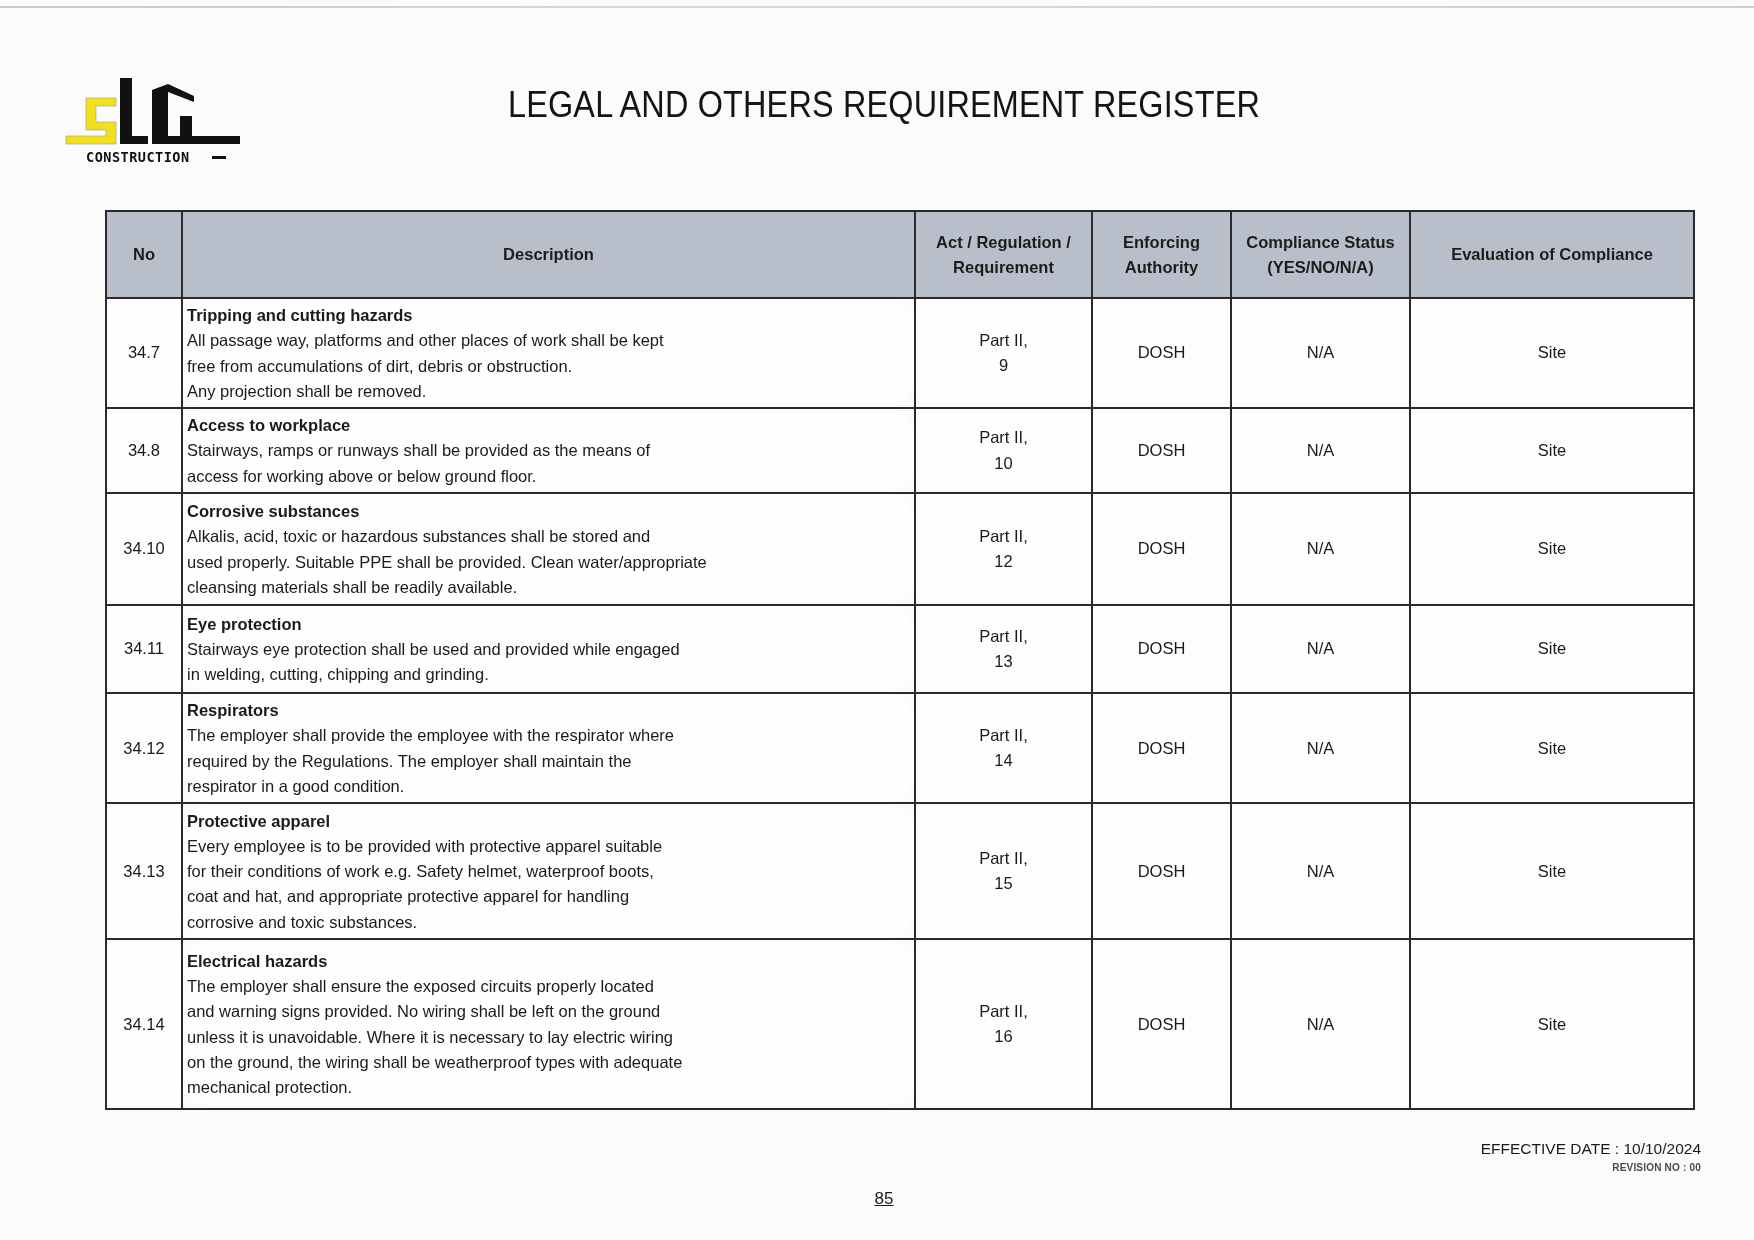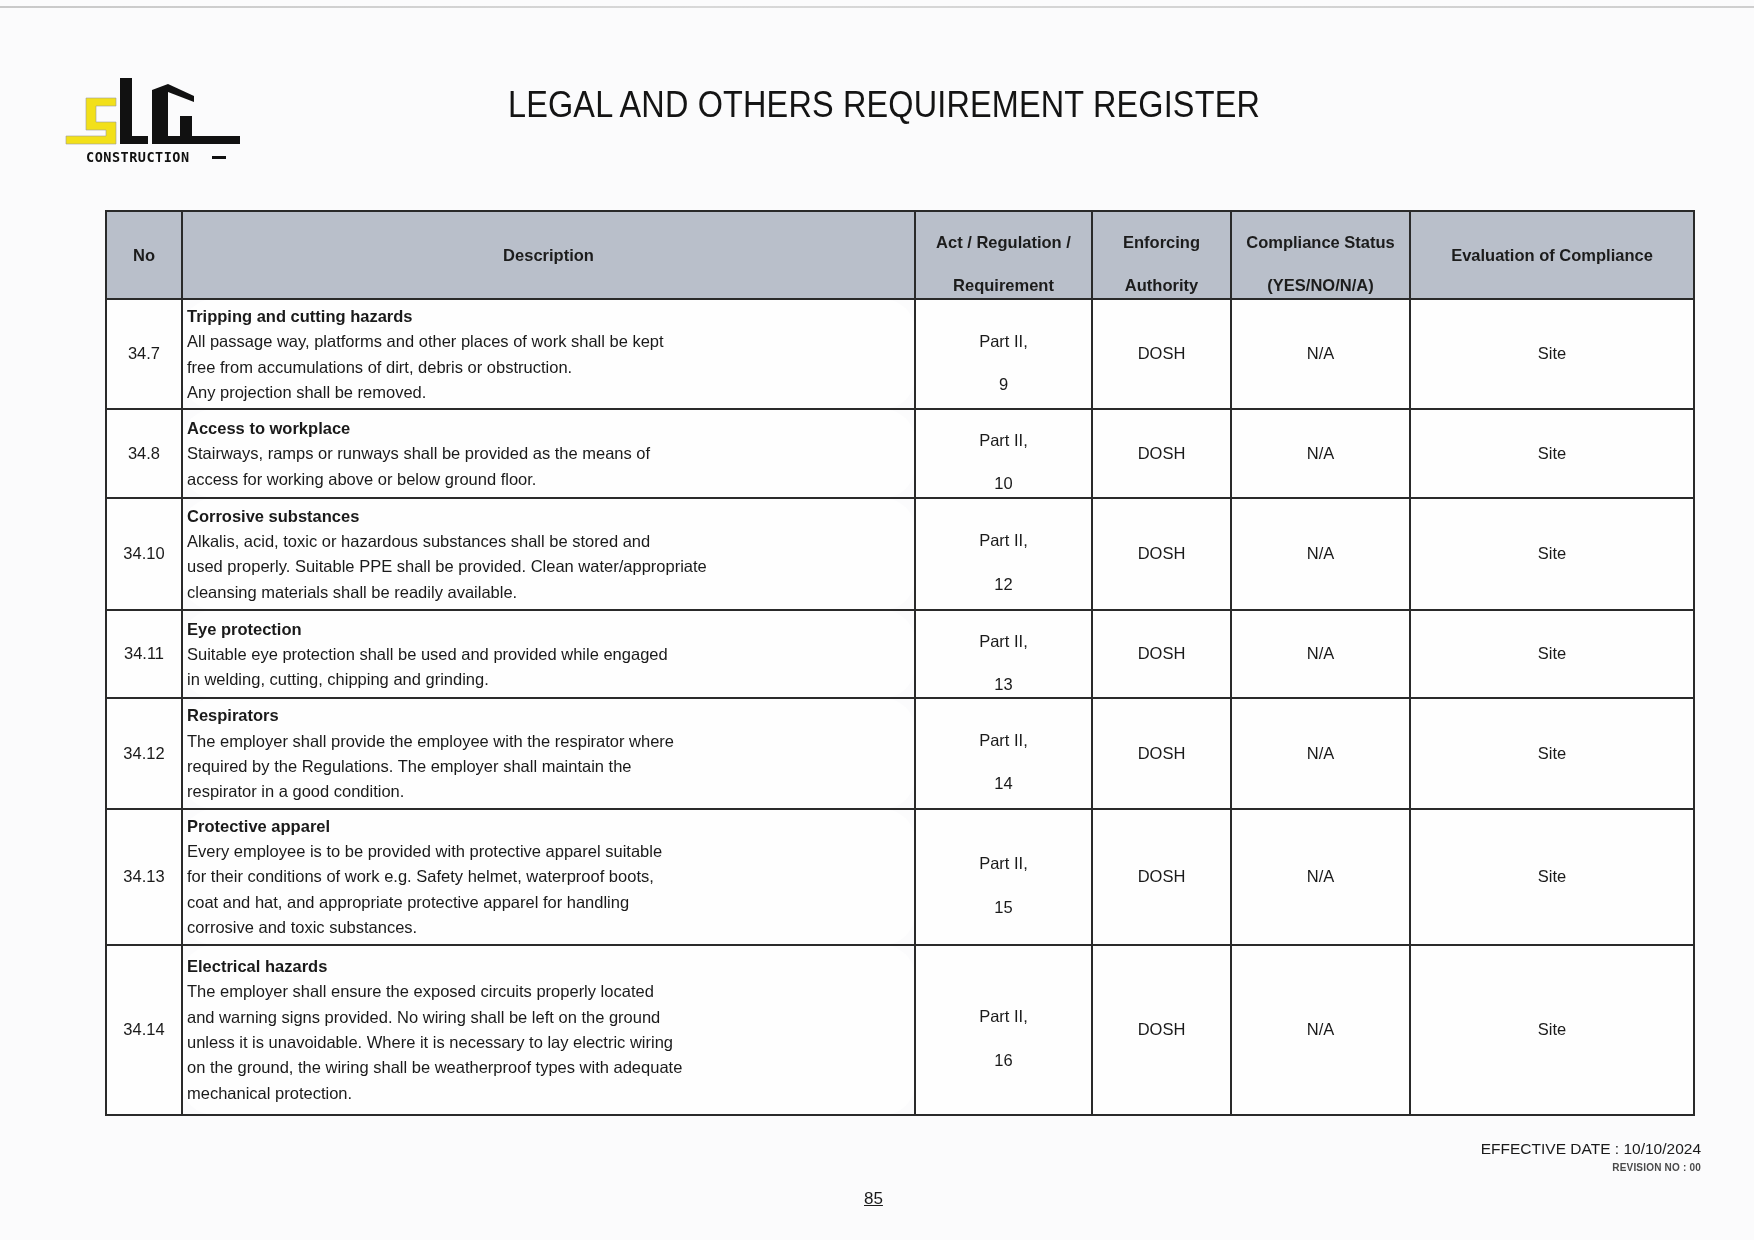--- a/index.html
+++ b/index.html
@@ -31,24 +31,24 @@
     background: #b9bfca; font-weight: bold; font-size: 16.5px; color: #1c1c1c;
     text-align: center; vertical-align: middle; height: 85px; line-height: 25px;
   }
   .tbl td {
     font-size: 16.5px; line-height: 25.3px; vertical-align: middle; text-align: center;
     background: #fefefe;
   }
   .tbl td.desc { text-align: left; padding: 4px 4px 3px 4px; border-radius: 32px; }
   .desc .head { font-weight: bold; display: block; }
   .desc .line { display: block; white-space: nowrap; }
-  .act-line { display: block; margin-top: 18px; }
+  .act-line { display: block; }
   .col-no { width: 76px; } .col-desc { width: 733px; } .col-act { width: 177px; }
   .col-enf { width: 139px; } .col-comp { width: 179px; } .col-eval { width: 284px; }
-  .page-num { position: absolute; left: 864px; width: 40px; text-align: left; top: 1189px; font-size: 17px; text-decoration: underline; }
+  .page-num { position: absolute; left: 864px; width: 40px; text-align: center; top: 1189px; font-size: 17px; text-decoration: underline; }
   .revision { position: absolute; right: 53px; top: 1162px; font-size: 10px; color: #4a4a4a; font-weight: bold; letter-spacing: 0.2px; }
   .eff-date { position: absolute; right: 53px; top: 1140px; font-size: 15.5px; color: #1a1a1a; }
 </style>
 </head>
 <body>
 
 <div class="scan-edge"></div>
 
 <div class="logo">
   <svg viewBox="0 0 180 92">
@@ -139,21 +139,21 @@
           <span class="act-line">12</span>
         </td>
         <td>DOSH</td>
         <td>N/A</td>
         <td>Site</td>
       </tr>
       <tr style="height: 88px;">
         <td>34.11</td>
         <td class="desc">
           <span class="head">Eye protection</span>
-          <span class="line">Suitable eye protection shall be used and provided while engaged</span>
+          <span class="line">Stairways eye protection shall be used and provided while engaged</span>
           <span class="line">in welding, cutting, chipping and grinding.</span>
         </td>
         <td>
           <span class="act-line">Part II,</span>
           <span class="act-line">13</span>
         </td>
         <td>DOSH</td>
         <td>N/A</td>
         <td>Site</td>
       </tr>

